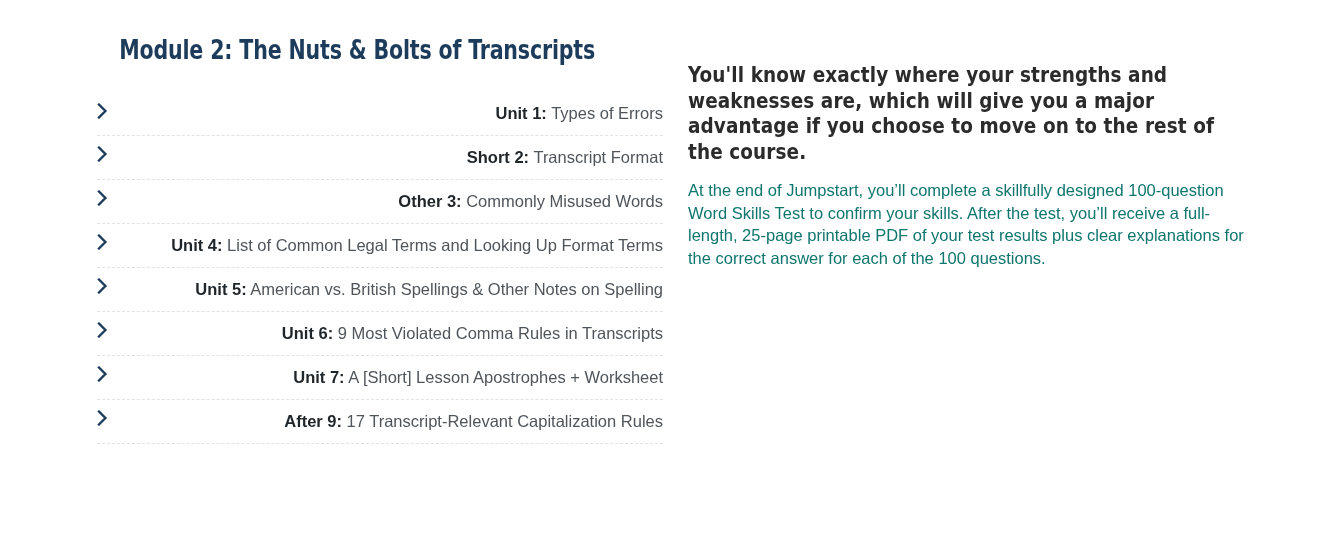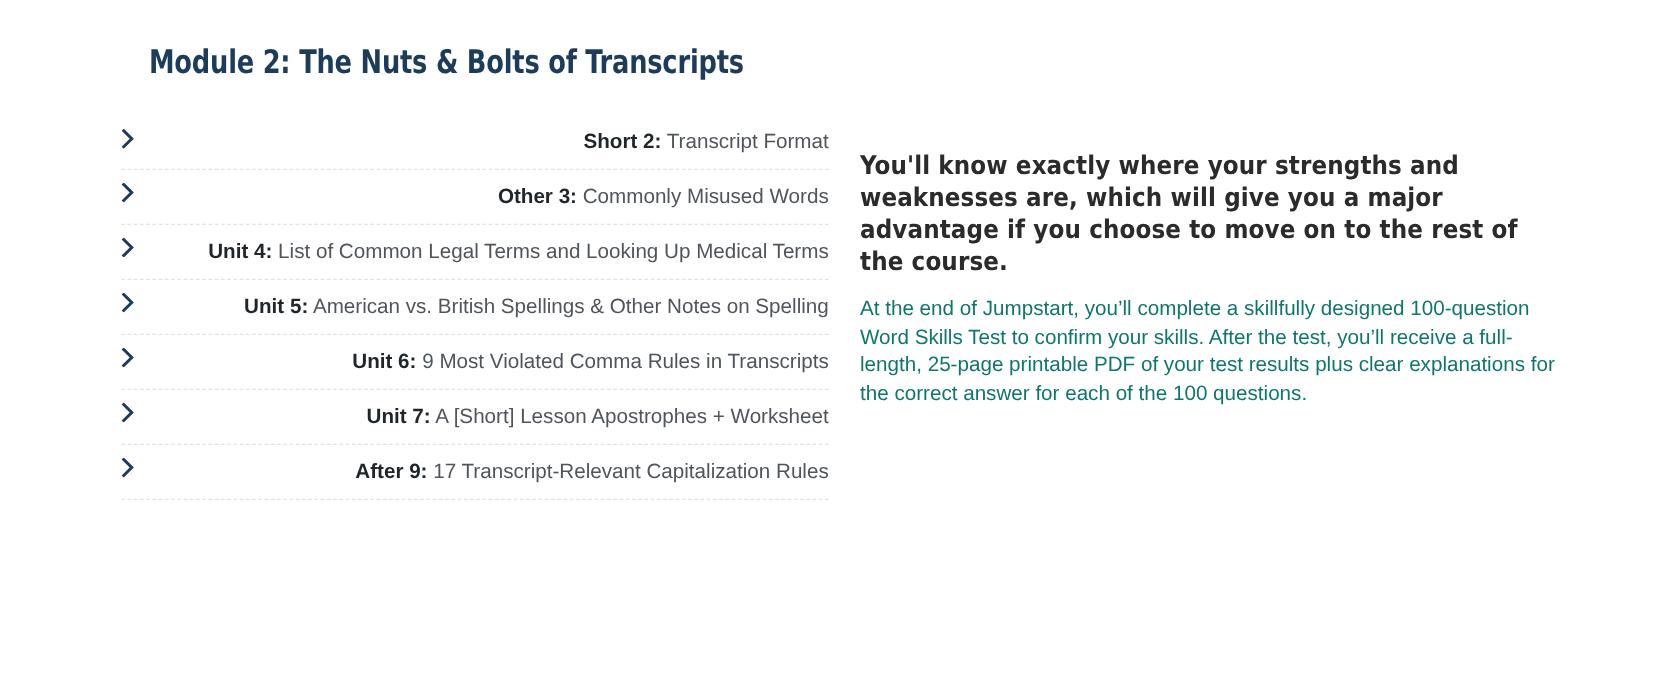--- a/index.html
+++ b/index.html
@@ -88,21 +88,21 @@
   .unit-desc {
     color: #50555b;
   }
 
   
   .right-col {
     position: absolute;
     left: 688px;
     top: 0;
     width: 562px;
-    padding-top: 120px;
+    padding-top: 63px;
   }
 
   .promo-heading {
     font-family: "DejaVu Sans Condensed", "Liberation Sans Narrow", "Liberation Sans", sans-serif;
     font-size: 20.5px;
     font-weight: 700;
     color: #2b2b2b;
     line-height: 25.5px;
     margin: 0;
     letter-spacing: 0.1px;
@@ -123,31 +123,36 @@
 
   <div class="left-col">
 
     <h2 class="module-title">Module 2: The Nuts &amp; Bolts of Transcripts</h2>
 
     <ul class="unit-list" id="unit-list">
         <li class="unit-item"><span class="chevron-icon">
             <svg viewBox="0 0 11 16" xmlns="http://www.w3.org/2000/svg">
               <path d="M2 1.6 L8.4 8 L2 14.4" fill="none" stroke="currentColor" stroke-width="2.4" stroke-linecap="square" stroke-linejoin="miter"></path>
             </svg>
+          </span><span class="unit-label">Unit 1:</span><span class="unit-desc"> Types of Errors</span></li>
+        <li class="unit-item"><span class="chevron-icon">
+            <svg viewBox="0 0 11 16" xmlns="http://www.w3.org/2000/svg">
+              <path d="M2 1.6 L8.4 8 L2 14.4" fill="none" stroke="currentColor" stroke-width="2.4" stroke-linecap="square" stroke-linejoin="miter"></path>
+            </svg>
           </span><span class="unit-label">Short 2:</span><span class="unit-desc"> Transcript Format</span></li>
         <li class="unit-item"><span class="chevron-icon">
             <svg viewBox="0 0 11 16" xmlns="http://www.w3.org/2000/svg">
               <path d="M2 1.6 L8.4 8 L2 14.4" fill="none" stroke="currentColor" stroke-width="2.4" stroke-linecap="square" stroke-linejoin="miter"></path>
             </svg>
           </span><span class="unit-label">Other 3:</span><span class="unit-desc"> Commonly Misused Words</span></li>
         <li class="unit-item"><span class="chevron-icon">
             <svg viewBox="0 0 11 16" xmlns="http://www.w3.org/2000/svg">
               <path d="M2 1.6 L8.4 8 L2 14.4" fill="none" stroke="currentColor" stroke-width="2.4" stroke-linecap="square" stroke-linejoin="miter"></path>
             </svg>
-          </span><span class="unit-label">Unit 4:</span><span class="unit-desc"> List of Common Legal Terms and Looking Up Medical Terms</span></li>
+          </span><span class="unit-label">Unit 4:</span><span class="unit-desc"> List of Common Legal Terms and Looking Up Format Terms</span></li>
         <li class="unit-item"><span class="chevron-icon">
             <svg viewBox="0 0 11 16" xmlns="http://www.w3.org/2000/svg">
               <path d="M2 1.6 L8.4 8 L2 14.4" fill="none" stroke="currentColor" stroke-width="2.4" stroke-linecap="square" stroke-linejoin="miter"></path>
             </svg>
           </span><span class="unit-label">Unit 5:</span><span class="unit-desc"> American vs. British Spellings &amp; Other Notes on Spelling</span></li>
         <li class="unit-item"><span class="chevron-icon">
             <svg viewBox="0 0 11 16" xmlns="http://www.w3.org/2000/svg">
               <path d="M2 1.6 L8.4 8 L2 14.4" fill="none" stroke="currentColor" stroke-width="2.4" stroke-linecap="square" stroke-linejoin="miter"></path>
             </svg>
           </span><span class="unit-label">Unit 6:</span><span class="unit-desc"> 9 Most Violated Comma Rules in Transcripts</span></li>

